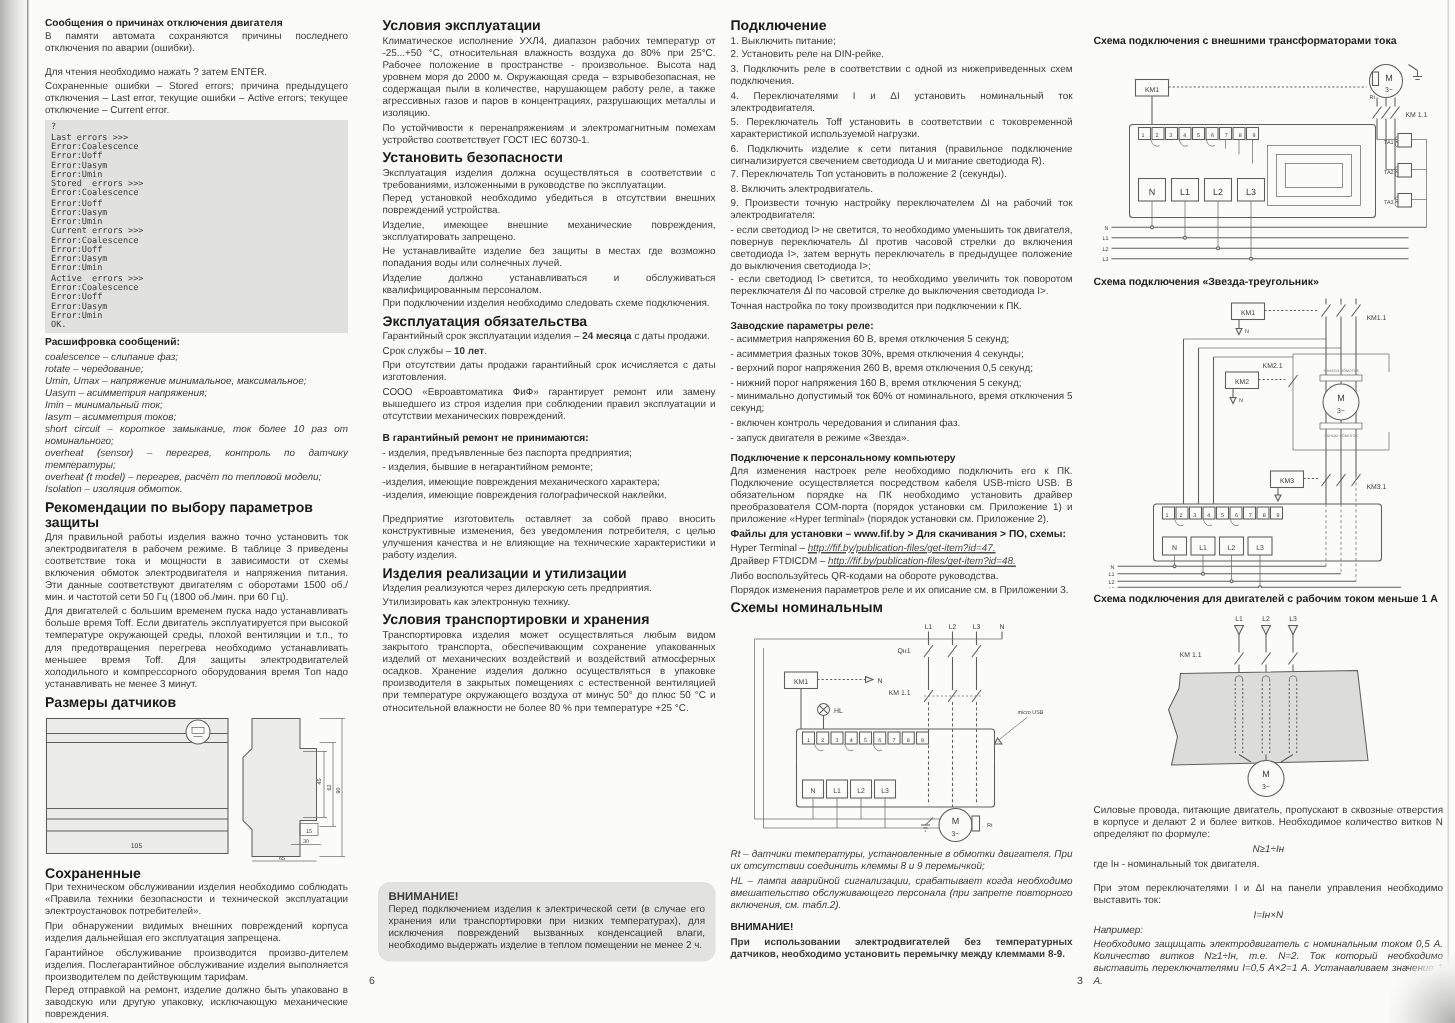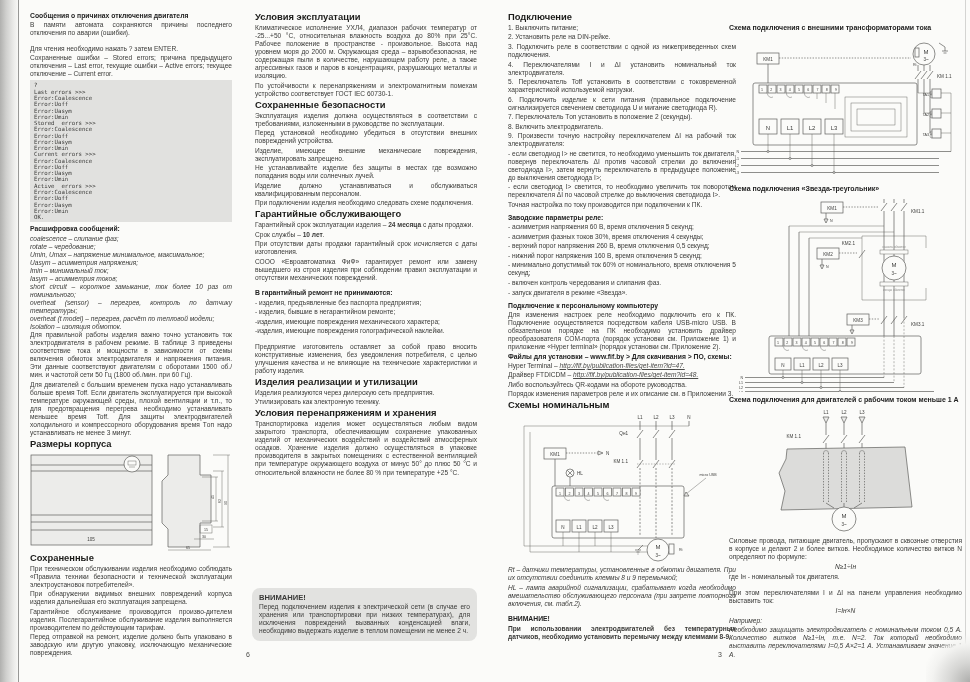--- a/index.html
+++ b/index.html
@@ -81,23 +81,24 @@
         <div class="dl">rotate – чередование;</div>
         <div class="dl">Umin, Umax – напряжение минимальное, максимальное;</div>
         <div class="dl">Uasym – асимметрия напряжения;</div>
         <div class="dl">Imin – минимальный ток;</div>
         <div class="dl">Iasym – асимметрия токов;</div>
         <div class="dl">short circuit – короткое замыкание, ток более 10 раз от номинального;</div>
         <div class="dl">overheat (sensor) – перегрев, контроль по датчику температуры;</div>
         <div class="dl">overheat (t model) – перегрев, расчёт по тепловой модели;</div>
         <div class="dl">Isolation – изоляция обмоток.</div>
       </div>
+    <div class="hb">Рекомендации по выбору параметров защиты</div>
     <p class="p">Для правильной работы изделия важно точно установить ток электродвигателя в рабочем режиме. В таблице 3 приведены соответствие тока и мощности в зависимости от схемы включения обмоток электродвигателя и напряжения питания. Эти данные соответствуют двигателям с оборотами 1500 об./мин. и частотой сети 50 Гц (1800 об./мин. при 60 Гц).</p>
     <p class="p">Для двигателей с большим временем пуска надо устанавливать больше время Toff. Если двигатель эксплуатируется при высокой температуре окружающей среды, плохой вентиляции и т.п., то для предотвращения перегрева необходимо устанавливать меньшее время Toff. Для защиты электродвигателей холодильного и компрессорного оборудования время Tоп надо устанавливать не менее 3 минут.</p>
-    <div class="hb">Размеры корпуса</div>
+    <div class="hb">Размеры датчиков</div>
 
     <svg class="dg" width="202" height="100" viewBox="0 0 202 100">
       <rect class="fg" x="1" y="4" width="121" height="90"></rect>
       <line x1="1" y1="14" x2="122" y2="14"></line>
         <line x1="1" y1="20" x2="122" y2="20"></line>
       <line x1="1" y1="64" x2="122" y2="64"></line>
         <line x1="1" y1="71" x2="122" y2="71"></line>
         <line x1="1" y1="79" x2="122" y2="79"></line>
       <circle class="fw" cx="102" cy="13" r="8"></circle>
         <rect class="thin" x="98" y="10" width="8" height="4"></rect>
@@ -130,57 +131,57 @@
         <div class="p">При обнаружении видимых внешних повреждений корпуса изделия дальнейшая его эксплуатация запрещена.</div>
         <div class="p">Гарантийное обслуживание производится произво-дителем изделия. Послегарантийное обслуживание изделия выполняется производителем по действующим тарифам.</div>
         <div class="p">Перед отправкой на ремонт, изделие должно быть упаковано в заводскую или другую упаковку, исключающую механические повреждения.</div>
       </div>
   </div>
 
   <div class="col" style="left:255px;width:222px">
     <div class="hb" style="margin-top:0">Условия эксплуатации</div>
     <p class="p">Климатическое исполнение УХЛ4, диапазон рабочих температур от -25...+50 °С, относительная влажность воздуха до 80% при 25°С. Рабочее положение в пространстве - произвольное. Высота над уровнем моря до 2000 м. Окружающая среда – взрывобезопасная, не содержащая пыли в количестве, нарушающем работу реле, а также агрессивных газов и паров в концентрациях, разрушающих металлы и изоляцию.</p>
     <p class="p">По устойчивости к перенапряжениям и электромагнитным помехам устройство соответствует ГОСТ IEC 60730-1.</p>
-    <div class="hb">Сохраненные безопасности</div>
+    <div class="hb">Установить безопасности</div>
     <div>
         <div class="p">Эксплуатация изделия должна осуществляться в соответствии с требованиями, изложенными в руководстве по эксплуатации.</div>
         <div class="p">Перед установкой необходимо убедиться в отсутствии внешних повреждений устройства.</div>
         <div class="p">Изделие, имеющее внешние механические повреждения, эксплуатировать запрещено.</div>
         <div class="p">Не устанавливайте изделие без защиты в местах где возможно попадания воды или солнечных лучей.</div>
         <div class="p">Изделие должно устанавливаться и обслуживаться квалифицированным персоналом.</div>
         <div class="p">При подключении изделия необходимо следовать схеме подключения.</div>
       </div>
-    <div class="hb">Гарантийные обслуживающего</div>
+    <div class="hb">Эксплуатация обязательства</div>
     <p class="p"><span>Гарантийный срок эксплуатации изделия – </span><b>24 месяца</b><span> с даты продажи.</span></p>
     <p class="p"><span>Срок службы – </span><b>10 лет</b><span>.</span></p>
     <p class="p">При отсутствии даты продажи гарантийный срок исчисляется с даты изготовления.</p>
     <p class="p">СООО «Евроавтоматика ФиФ» гарантирует ремонт или замену вышедшего из строя изделия при соблюдении правил эксплуатации и отсутствии механических повреждений.</p>
     <div class="gap"></div>
     <div class="hs">В гарантийный ремонт не принимаются:</div>
     <div>
         <div class="p">- изделия, предъявленные без паспорта предприятия;</div>
         <div class="p">- изделия, бывшие в негарантийном ремонте;</div>
         <div class="p">-изделия, имеющие повреждения механического характера;</div>
         <div class="p">-изделия, имеющие повреждения голографической наклейки.</div>
       </div>
     <div class="gap"></div>
     <p class="p">Предприятие изготовитель оставляет за собой право вносить конструктивные изменения, без уведомления потребителя, с целью улучшения качества и не влияющие на технические характеристики и работу изделия.</p>
     <div class="hb">Изделия реализации и утилизации</div>
     <p class="p">Изделия реализуются через дилерскую сеть предприятия.</p>
     <p class="p">Утилизировать как электронную технику.</p>
-    <div class="hb">Условия перенапряжениям и хранения</div>
+    <div class="hb">Условия транспортировки и хранения</div>
     <p class="p">Транспортировка изделия может осуществляться любым видом закрытого транспорта, обеспечивающим сохранение упакованных изделий от механических воздействий и воздействий атмосферных осадков. Хранение изделия должно осуществляться в упаковке производителя в закрытых помещениях с естественной вентиляцией при температуре окружающего воздуха от минус 50° до плюс 50 °С и относительной влажности не более 80 % при температуре +25 °С.</p>
   </div>
 
   <div class="attbox">
     <div class="t">ВНИМАНИЕ!</div>
     <div>Перед подключением изделия к электрической сети (в случае его хранения или транспортировки при низких температурах), для исключения повреждений вызванных конденсацией влаги, необходимо выдержать изделие в теплом помещении не менее 2 ч.</div>
   </div>
 
-  <div class="col" style="left:508px;width:228px">
+  <div class="col" style="left:487px;width:228px">
     <div class="hb" style="margin-top:0">Подключение</div>
     <div>
         <div class="p">1. Выключить питание;</div>
         <div class="p">2. Установить реле на DIN-рейке.</div>
         <div class="p">3. Подключить реле в соответствии с одной из нижеприведенных схем подключения.</div>
         <div class="p">4. Переключателями I и ΔI установить номинальный ток электродвигателя.</div>
         <div class="p">5. Переключатель Toff установить в соответствии с токовременной характеристикой используемой нагрузки.</div>
         <div class="p">6. Подключить изделие к сети питания (правильное подключение сигнализируется свечением светодиода U и мигание светодиода R).</div>
         <div class="p">7. Переключатель Tоп установить в положение 2 (секунды).</div>
         <div class="p">8. Включить электродвигатель.</div>

